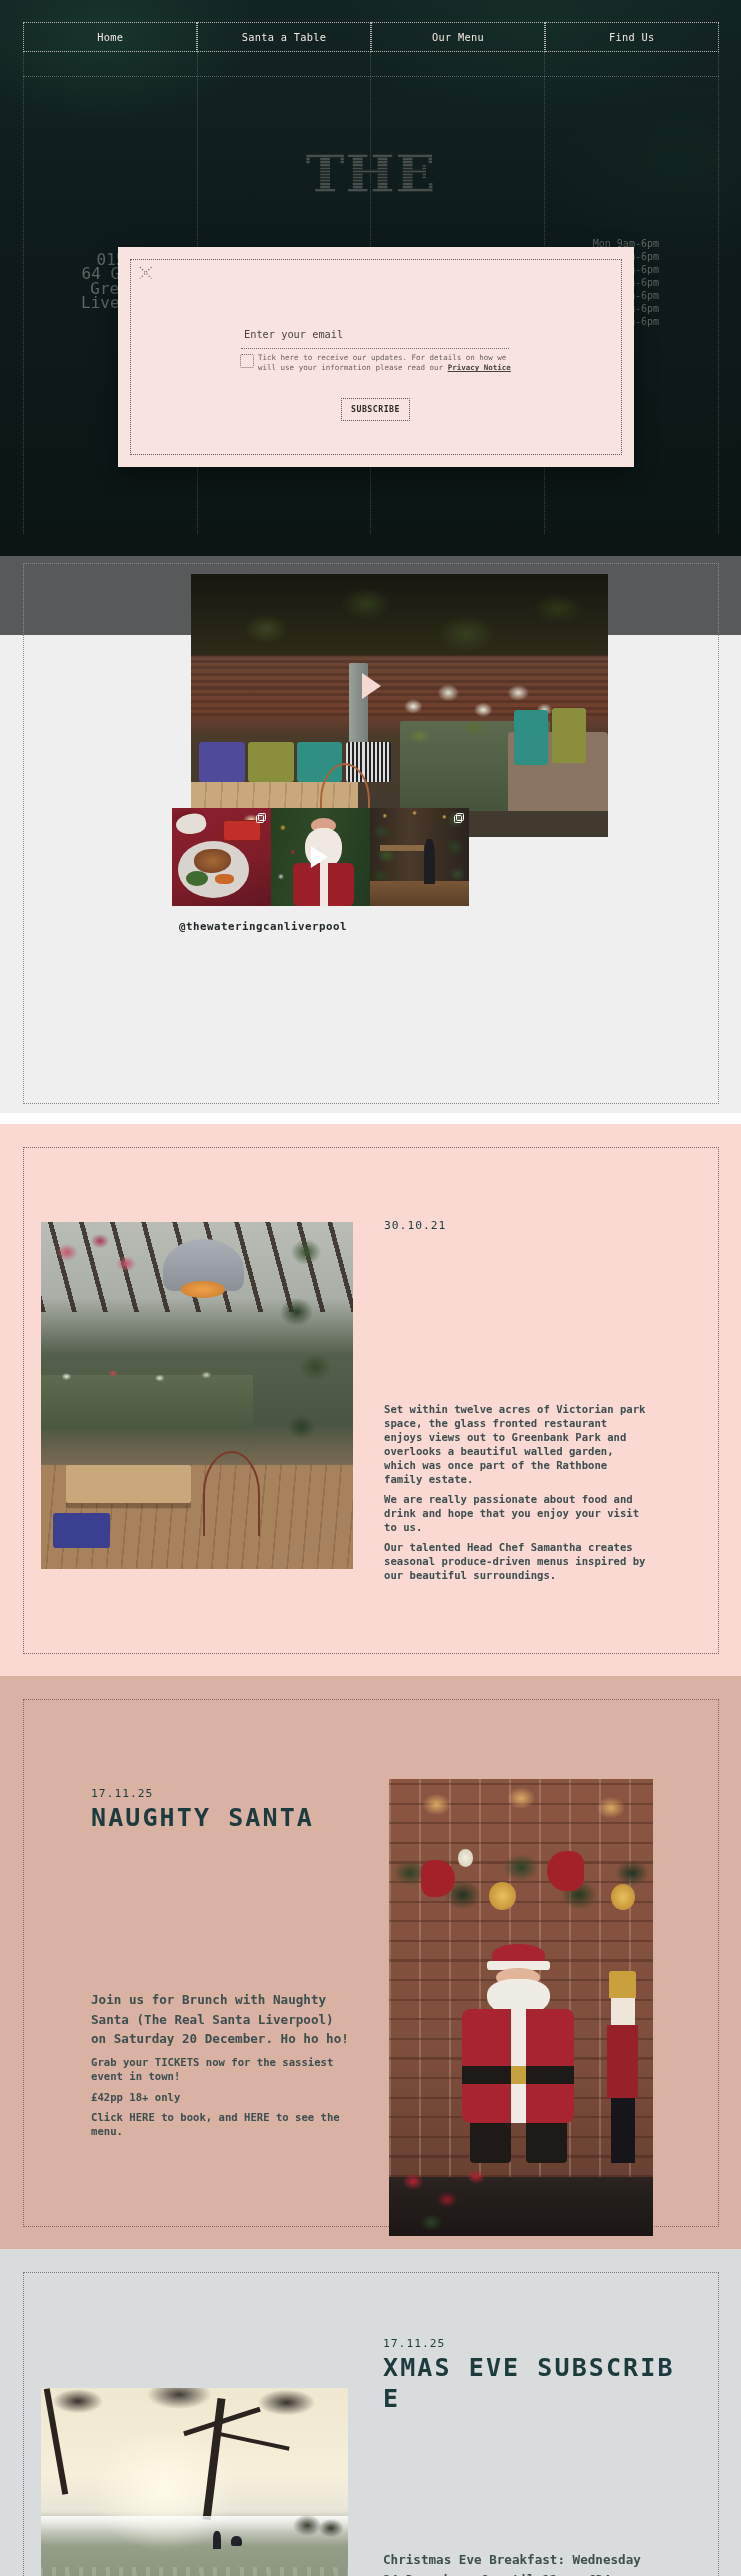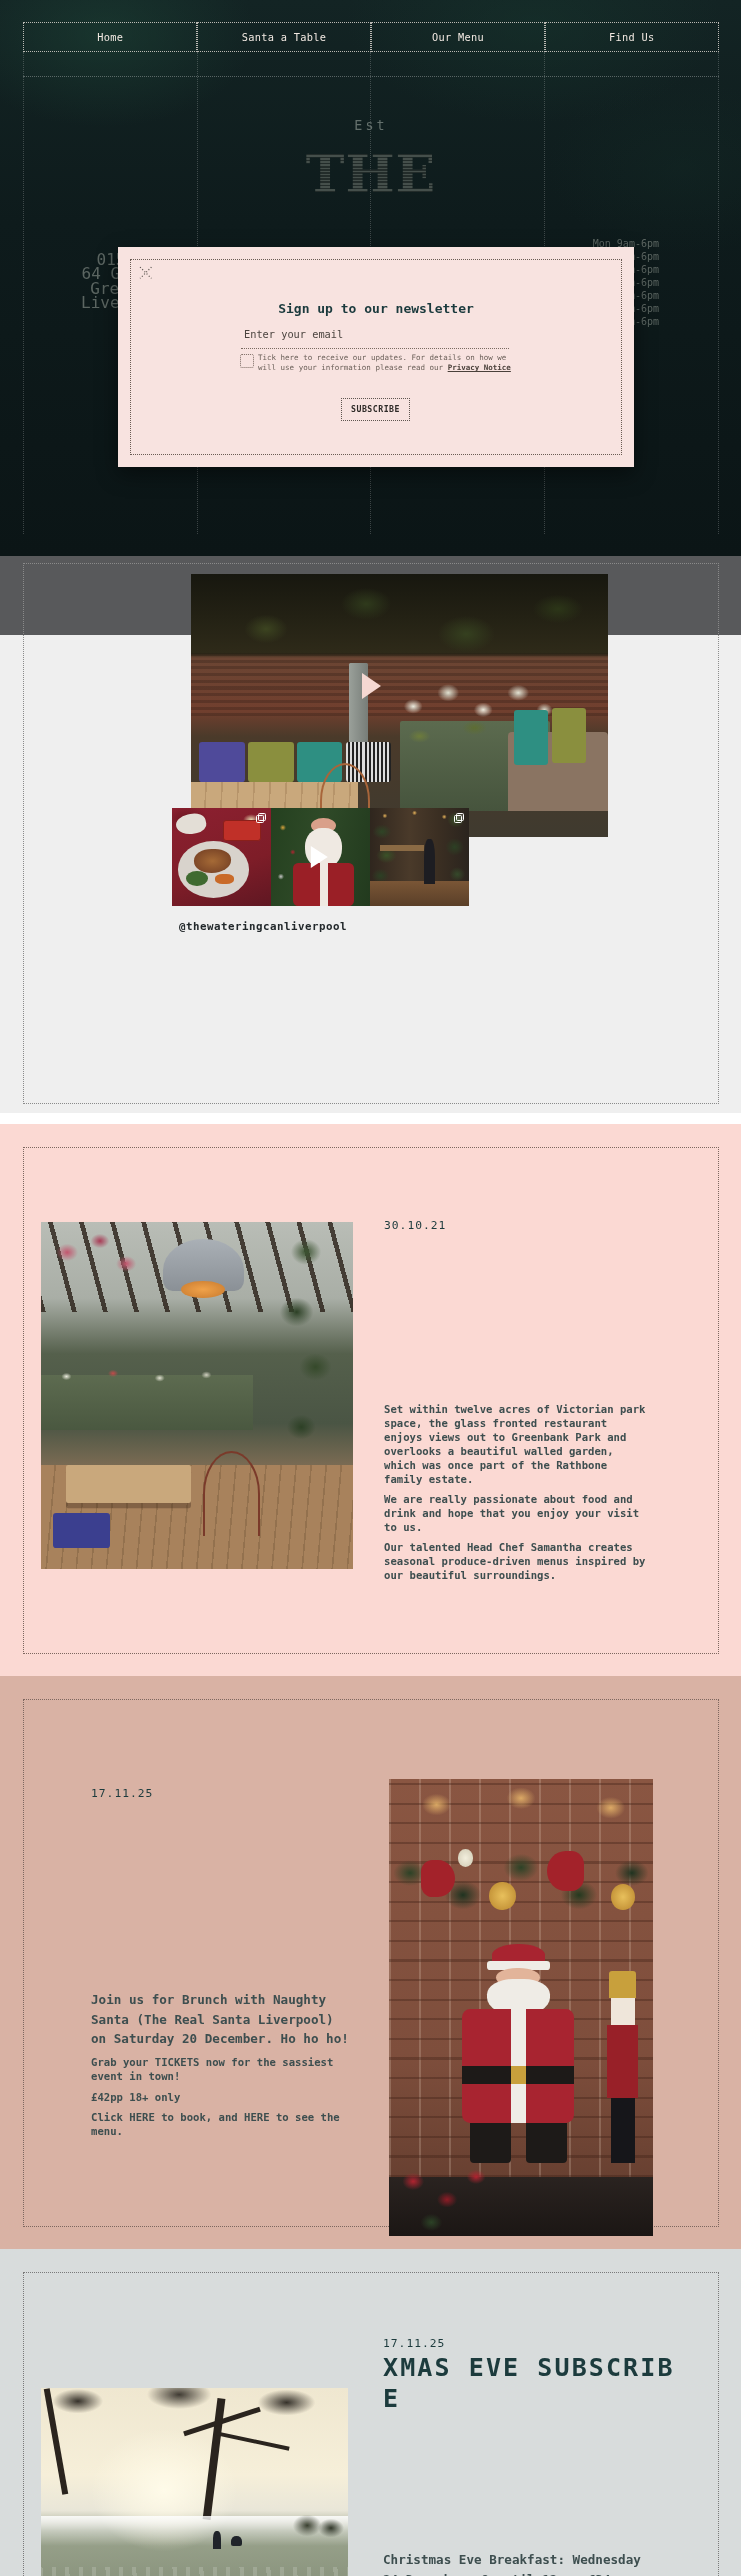--- a/index.html
+++ b/index.html
@@ -76,21 +76,20 @@
       <div class="nav-cell">Our Menu</div>
       <div class="nav-cell">Find Us</div>
     </div>
     <div class="ab hline" style="top:76px;"></div>
     <div class="ab vline" style="left:23px;top:52px;height:482px;"></div>
     <div class="ab vline" style="left:197px;top:52px;height:482px;"></div>
     <div class="ab vline" style="left:370px;top:52px;height:482px;"></div>
     <div class="ab vline" style="left:544px;top:52px;height:482px;"></div>
     <div class="ab vline" style="left:718px;top:52px;height:482px;"></div>
 
-    <div class="ab est">Est</div>
     <div class="ab bigword" style="top:148px;">THE</div>
 
     <div class="ab contact">
       <div style="margin-left:15.5px;">0151 31</div>
       <div style="margin-left:0.5px;">64 Greenba</div>
       <div style="margin-left:9.3px;">Greenbank</div>
       <div>Liverpool,</div>
     </div>
 
     <div class="ab times">
@@ -105,21 +104,20 @@
   </div>
 
   <div class="ab modal">
     <div class="ab modal-border"></div>
     <div class="ab modal-close">
       <svg width="15.5" height="15.5" viewBox="0 0 30 30">
         <line x1="4" y1="4" x2="26" y2="26" stroke="#55504a" stroke-width="2.4" stroke-dasharray="2 4"></line>
         <line x1="26" y1="4" x2="4" y2="26" stroke="#55504a" stroke-width="2.4" stroke-dasharray="2 4"></line>
       </svg>
     </div>
-    <div class="ab modal-h">Sign up to our newsletter</div>
     <div class="ab modal-ph">Enter your email</div>
     <div class="ab modal-line"></div>
     <div class="ab cbox" style="left:122px;top:107px;"></div>
     <div class="ab ticktext" style="left:140px;top:106px;width:253px;"><span>Tick here to receive our updates. For details on how we will use your information please read our </span><span class="plink">Privacy Notice</span></div>
     <div class="ab dotbtn" style="left:223px;top:151px;width:67px;height:20.6px;">SUBSCRIBE</div>
   </div>
 
   <div class="sec grayband"></div>
   <div class="sec gallery"></div>
   <div class="frame" style="left:23px;top:563px;width:694px;height:539px;border-color:#8a8a8a;"></div>
@@ -247,20 +245,21 @@
   <div class="ab pdate" style="left:384px;top:1219px;">30.10.21</div>
   <div class="ab ptext" style="left:384px;top:1402px;">
     <p>Set within twelve acres of Victorian park space, the glass fronted restaurant enjoys views out to Greenbank Park and overlooks a beautiful walled garden, which was once part of the Rathbone family estate.</p>
     <p>We are really passionate about food and drink and hope that you enjoy your visit to us.</p>
     <p>Our talented Head Chef Samantha creates seasonal produce-driven menus inspired by our beautiful surroundings.</p>
   </div>
 
   <div class="sec naughty"></div>
   <div class="frame" style="left:23px;top:1699px;width:694px;height:526px;"></div>
   <div class="ab pdate" style="left:91px;top:1787px;">17.11.25</div>
+  <div class="ab ptitle" style="left:91px;top:1802px;">NAUGHTY SANTA</div>
   <div class="ab ptext" style="left:91px;top:1990px;">
     <p class="lead">Join us for Brunch with Naughty Santa (The Real Santa Liverpool) on Saturday 20 December. Ho ho ho!</p>
     <p>Grab your TICKETS now for the sassiest event in town!</p>
     <p>£42pp 18+ only</p>
     <p>Click HERE to book, and HERE to see the menu.</p>
   </div>
   <div class="photo" style="left:389px;top:1779px;width:264px;height:457px;">
     <div class="pl" style="inset:0;background:
       repeating-linear-gradient(0deg,rgba(60,30,20,.35) 0 2.1px,transparent 2.1px 19.6px),
       repeating-linear-gradient(90deg,rgba(240,220,200,.22) 0 2.1px,transparent 2.1px 30px),

